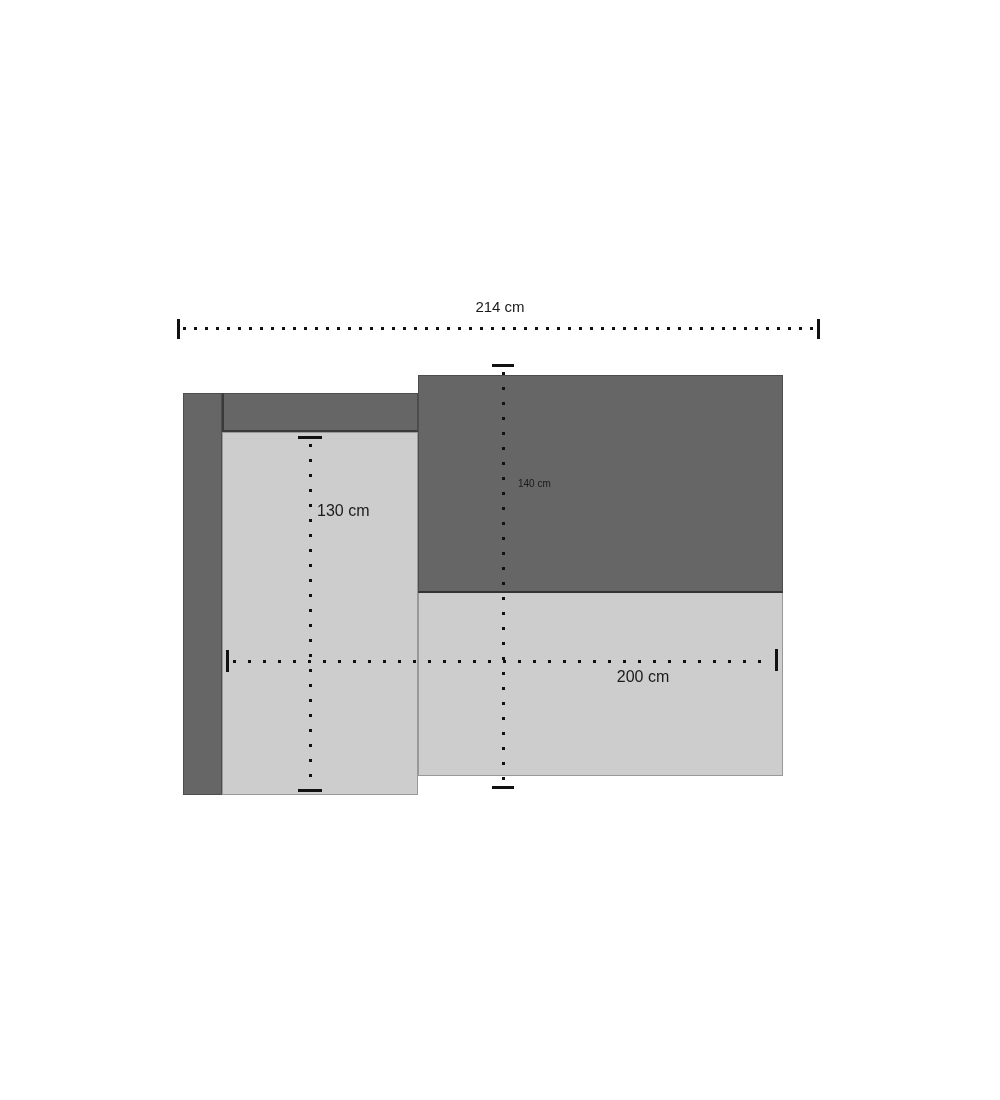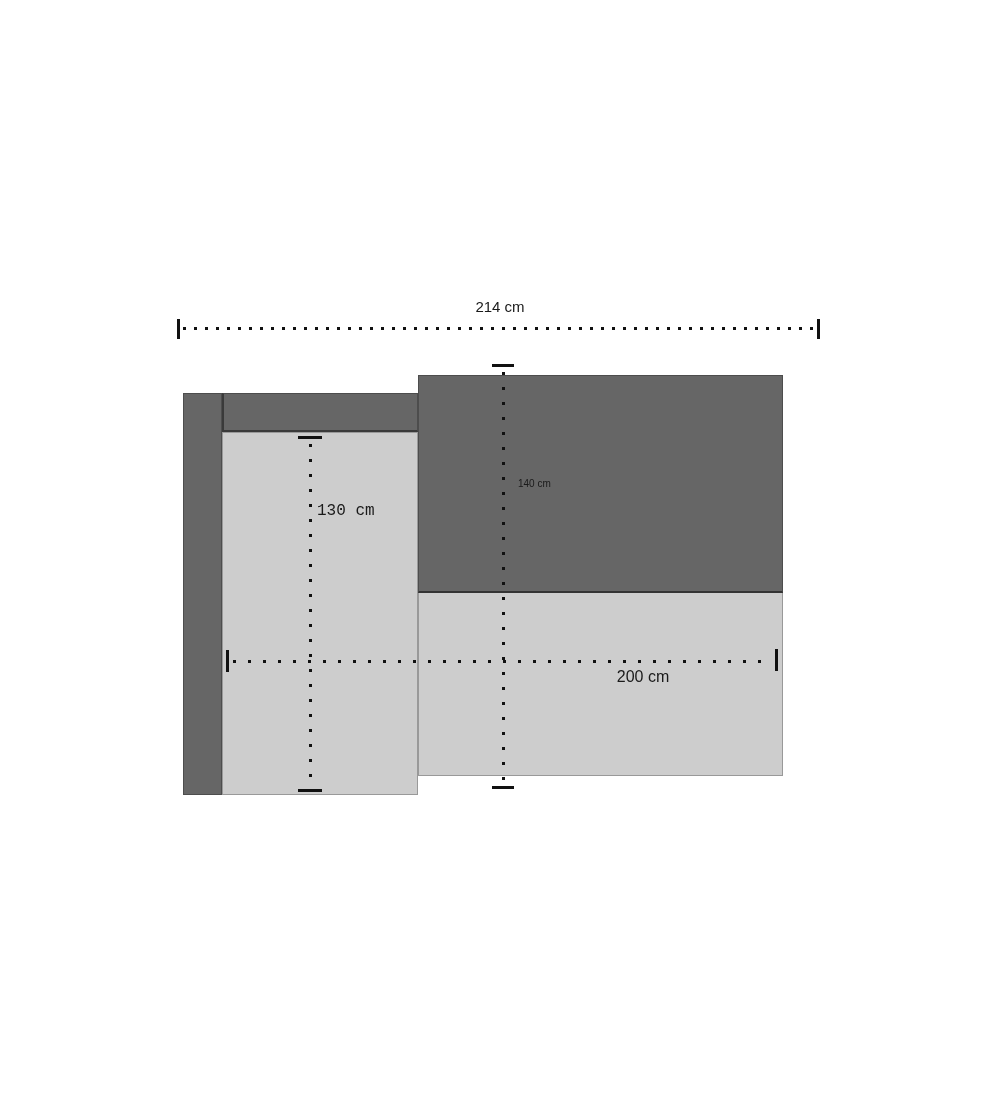--- a/index.html
+++ b/index.html
@@ -34,21 +34,21 @@
 
   .cap-v { width: 3px;  background: #111; }  
   .cap-h { height: 3px; background: #111; }  
 
   .dim-label {
     color: #1a1a1a;
     white-space: nowrap;
     line-height: 1.15;
   }
   .lbl-top    { left: 420px; top: 298px; width: 160px; text-align: center; font-size: 15px; }
-  .lbl-130    { left: 317px; top: 502px; font-size: 16px; font-family: Liberation Mono, monospace; }
+  .lbl-130    { left: 317px; top: 502px; font-size: 16px; }
   .lbl-140    { left: 518px; top: 478px; font-size: 10px; }
   .lbl-200    { left: 563px; top: 668px; width: 160px; text-align: center; font-size: 16px; }
 </style>
 </head>
 <body>
 
 <div class="canvas">
 
   <div class="abs dim-label lbl-top">214 cm</div>
   <div class="abs cap-v" style="left:177px; top:319px; height:20px;"></div>

